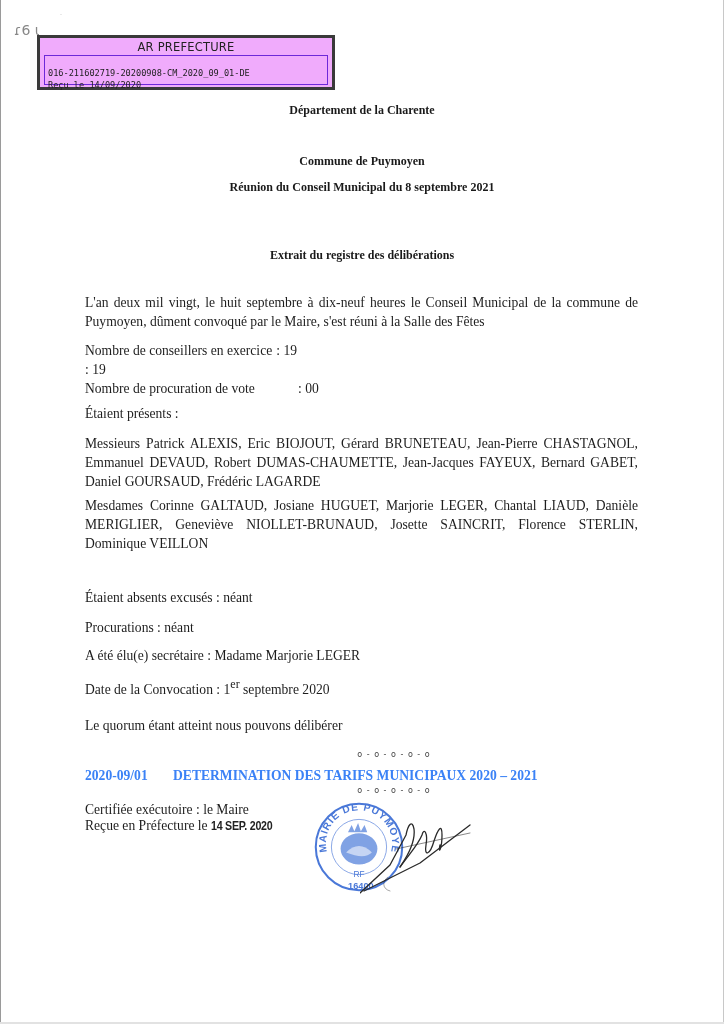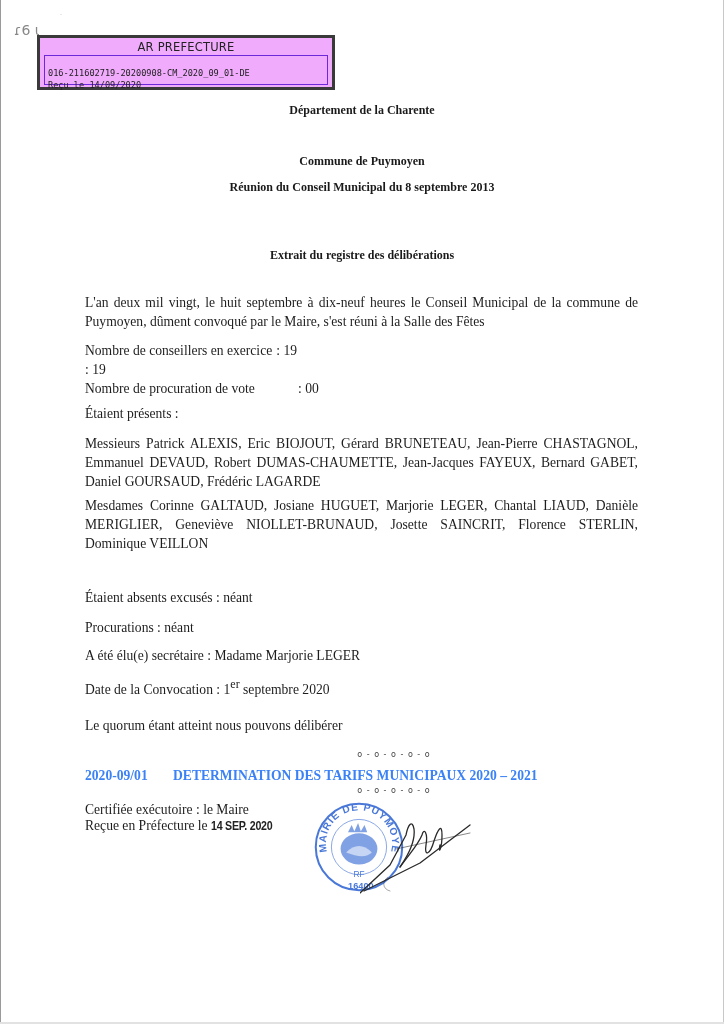--- a/index.html
+++ b/index.html
@@ -130,21 +130,21 @@
 <div class="ar-box">
   <div class="ar-title">AR PREFECTURE</div>
   <div class="ar-inner">
     <div>016-211602719-20200908-CM_2020_09_01-DE</div>
     <div>Reçu le 14/09/2020</div>
   </div>
 </div>
 
 <div class="header-line" style="top:103px;">Département de la Charente</div>
 <div class="header-line" style="top:154px;">Commune de Puymoyen</div>
-<div class="header-line" style="top:180px;">Réunion du Conseil Municipal du 8 septembre 2013</div>
+<div class="header-line" style="top:180px;">Réunion du Conseil Municipal du 8 septembre 2021</div>
 <div class="header-line" style="top:248px;">Extrait du registre des délibérations</div>
 
 <div class="para justify" style="top:293px;">L'an deux mil vingt, le huit septembre à dix-neuf heures le Conseil Municipal de la commune de Puymoyen, dûment convoqué par le Maire, s'est réuni à la Salle des Fêtes</div>
 
 <div class="para" style="top:341px;">
   <div class="count-row">
     <span class="count-label wide">Nombre de conseillers en exercice</span>
     <span class="count-value">: 19</span>
   </div>
   <div class="count-row">

